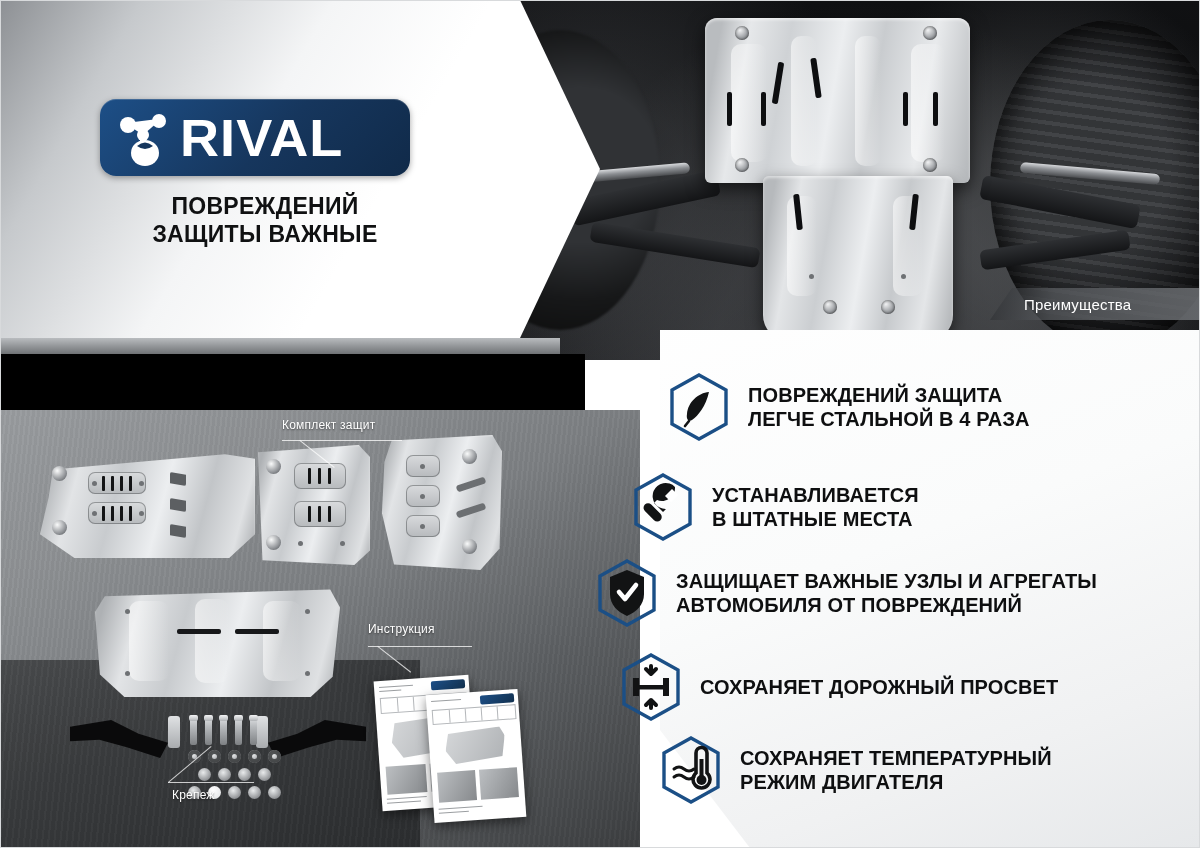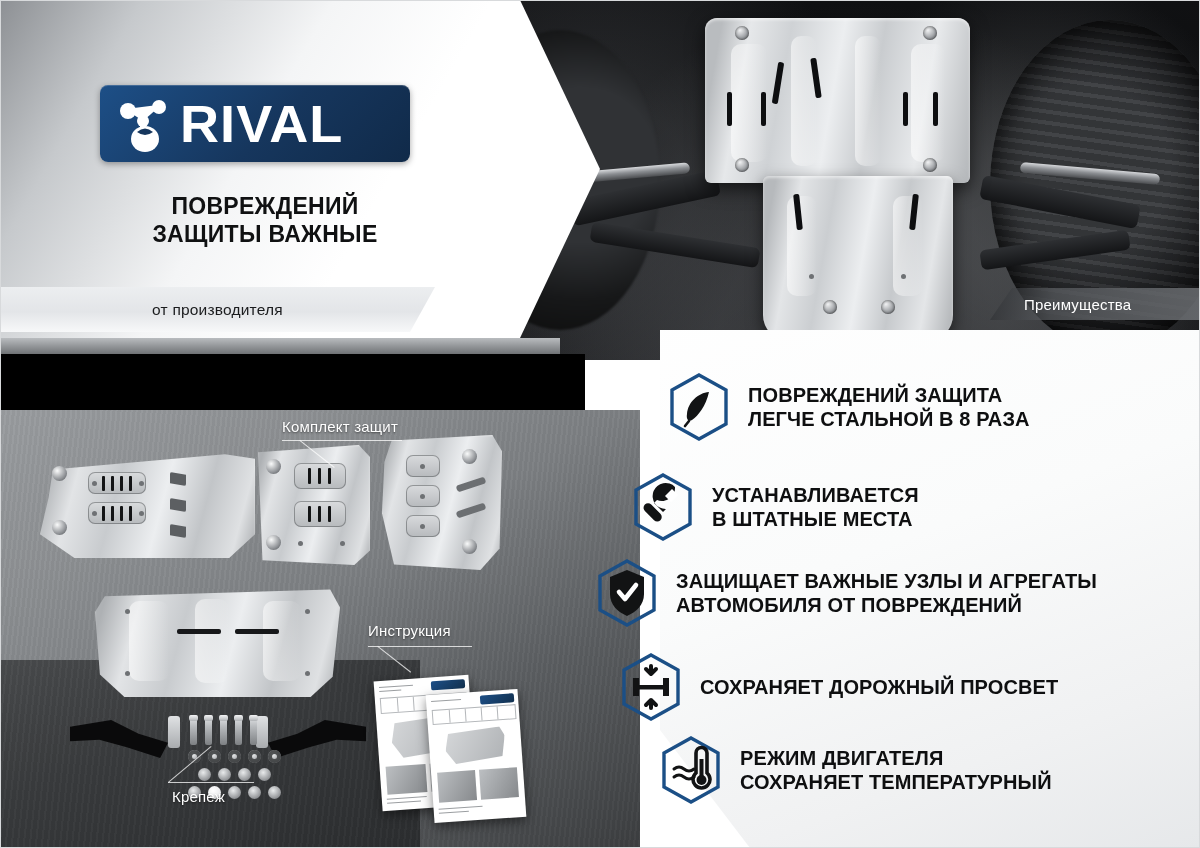--- a/index.html
+++ b/index.html
@@ -69,23 +69,23 @@
   .rib{position:absolute;border-radius:10px;
     background:linear-gradient(90deg,rgba(255,255,255,.55),rgba(255,255,255,0));}
 
   
   .panel-left{
     position:absolute;left:0;top:0;width:600px;height:338px;
     background:linear-gradient(120deg,#8d9094 0%,#c6c9cc 18%,#f4f5f6 42%,#ffffff 62%,#ffffff 100%);
     clip-path:polygon(0 0, 520px 0, 600px 169px, 520px 338px, 0 338px);
   }
   .logo-box{
-    position:absolute;left:100px;top:85px;width:310px;height:77px;
+    position:absolute;left:100px;top:99px;width:310px;height:77px;
     background:linear-gradient(135deg,#1d4f87 0%,#16365d 55%,#102a49 100%);
-    border-radius:8px;
+    border-radius:16px;
     box-shadow:0 2px 6px rgba(0,0,0,.35), inset 0 1px 0 rgba(255,255,255,.18);
     display:flex;align-items:center;padding-left:14px;box-sizing:border-box;
   }
   .logo-icon{width:62px;height:58px;flex:0 0 auto;margin-right:4px;}
   .logo-word{
     color:#fff;font-weight:bold;font-size:52px;letter-spacing:1px;
     font-family:"Liberation Sans","DejaVu Sans",sans-serif;line-height:1;
     transform:scaleX(1.04);transform-origin:left center;
   }
   .title-main{
@@ -131,21 +131,21 @@
     box-shadow:0 5px 12px rgba(0,0,0,.45), inset 0 1px 2px rgba(255,255,255,.5);
   }
   .lug{position:absolute;width:15px;height:15px;border-radius:50%;
     background:radial-gradient(circle at 35% 32%,#fafbfb,#8f9296 62%,#4b4e51);}
   .dimple{position:absolute;width:5px;height:5px;border-radius:50%;background:#6e7174;}
   .pad{position:absolute;border-radius:7px;
     background:linear-gradient(180deg,#d9dbdd,#b7babd);box-shadow:inset 0 0 0 1px rgba(90,92,95,.55);}
   .vline{position:absolute;width:3px;background:#131415;border-radius:1px;}
 
   
-  .lbl{position:absolute;color:#fff;font-size:15px;letter-spacing:.2px;white-space:nowrap;
+  .lbl{position:absolute;color:#fff;font-size:12px;letter-spacing:.2px;white-space:nowrap;
        text-shadow:0 1px 2px rgba(0,0,0,.5);}
   .leader{position:absolute;background:rgba(255,255,255,.75);height:1px;}
 
   
   .bracket{position:absolute;background:#0a0a0b;}
   .screw{position:absolute;width:7px;height:30px;border-radius:2px;
     background:linear-gradient(180deg,#e8eaec,#b6b9bc 40%,#7d8083);}
   .screw .head{position:absolute;top:0;left:-1px;width:9px;height:6px;border-radius:2px;
     background:linear-gradient(180deg,#f3f4f5,#b0b3b6);}
   .washer{position:absolute;width:13px;height:13px;border-radius:50%;
@@ -249,23 +249,20 @@
         <path d="M23 37 q8 -7 16 0 q-8 6 -16 0 Z" fill="#16365d"></path>
       </svg>
       <div class="logo-word">RIVAL</div>
     </div>
 
     <div class="title-main">
       <div>ПОВРЕЖДЕНИЙ</div>
       <div>ЗАЩИТЫ ВАЖНЫЕ</div>
     </div>
 
-    <div class="subtitle-bar">
-      <span>от производителя</span>
-    </div>
   </div>
 
   <div class="strip-gray"></div>
   <div class="band-black"></div>
 
   <div class="prod-area">
     <div class="prod-dark"></div>
 
     <div class="skid" style="left:40px;top:40px;width:215px;height:108px;">
       <div class="body" style="clip-path:polygon(6% 18%,86% 4%,100% 8%,100% 78%,88% 100%,16% 100%,0 78%,4% 44%);"></div>
@@ -420,21 +417,21 @@
   <div class="feat" style="left:668px;top:372px;">
     <div class="hexwrap">
       <svg viewBox="0 0 62 70" width="62" height="70">
         <polygon points="31,3 58,18 58,52 31,67 4,52 4,18" fill="none" stroke="#1b4f86" stroke-width="3.4"></polygon>
         <path d="M41 20 C30 21 20 30 19 42 C18 48 21 50 24 48 C30 44 38 34 41 20 Z" fill="#121314"></path>
         <path d="M21 49 L17 54" stroke="#121314" stroke-width="2.6" stroke-linecap="round"></path>
       </svg>
     </div>
     <div class="feat-text">
       <div>ПОВРЕЖДЕНИЙ ЗАЩИТА</div>
-      <div>ЛЕГЧЕ СТАЛЬНОЙ В 8 РАЗА</div>
+      <div>ЛЕГЧЕ СТАЛЬНОЙ В 4 РАЗА</div>
     </div>
   </div>
 
   <div class="feat" style="left:632px;top:472px;">
     <div class="hexwrap">
       <svg viewBox="0 0 62 70" width="62" height="70">
         <polygon points="31,3 58,18 58,52 31,67 4,52 4,18" fill="none" stroke="#1b4f86" stroke-width="3.4"></polygon>
         <path d="M43 15 a13 13 0 1 0 -9 22 l-3 3 -9 -9 3 -3 a13 13 0 0 0 18 -13 Z" fill="#121314"></path>
         <rect x="10" y="36" width="22" height="9" rx="4.5" fill="#121314" transform="rotate(45 21 40)"></rect>
         <circle cx="16" cy="50" r="3.4" fill="#fff"></circle>
@@ -482,19 +479,19 @@
       <svg viewBox="0 0 62 70" width="62" height="70">
         <polygon points="31,3 58,18 58,52 31,67 4,52 4,18" fill="none" stroke="#1b4f86" stroke-width="3.4"></polygon>
         <path d="M36 18 a5.5 5.5 0 0 1 11 0 v20 a8.5 8.5 0 1 1 -11 0 Z" fill="none" stroke="#121314" stroke-width="3.6"></path>
         <circle cx="41.5" cy="45" r="5" fill="#121314"></circle>
         <rect x="39.5" y="24" width="4" height="20" fill="#121314"></rect>
         <path d="M14 34 q5 -4 10 0 t10 0" fill="none" stroke="#121314" stroke-width="3" stroke-linecap="round"></path>
         <path d="M14 42 q5 -4 10 0 t10 0" fill="none" stroke="#121314" stroke-width="3" stroke-linecap="round"></path>
       </svg>
     </div>
     <div class="feat-text">
+      <div>СОХРАНЯЕТ ТЕМПЕРАТУРНЫЙ</div>
       <div>РЕЖИМ ДВИГАТЕЛЯ</div>
-      <div>СОХРАНЯЕТ ТЕМПЕРАТУРНЫЙ</div>
     </div>
   </div>
 
   <div class="frame"></div>
 </div>
 
 </body></html>

